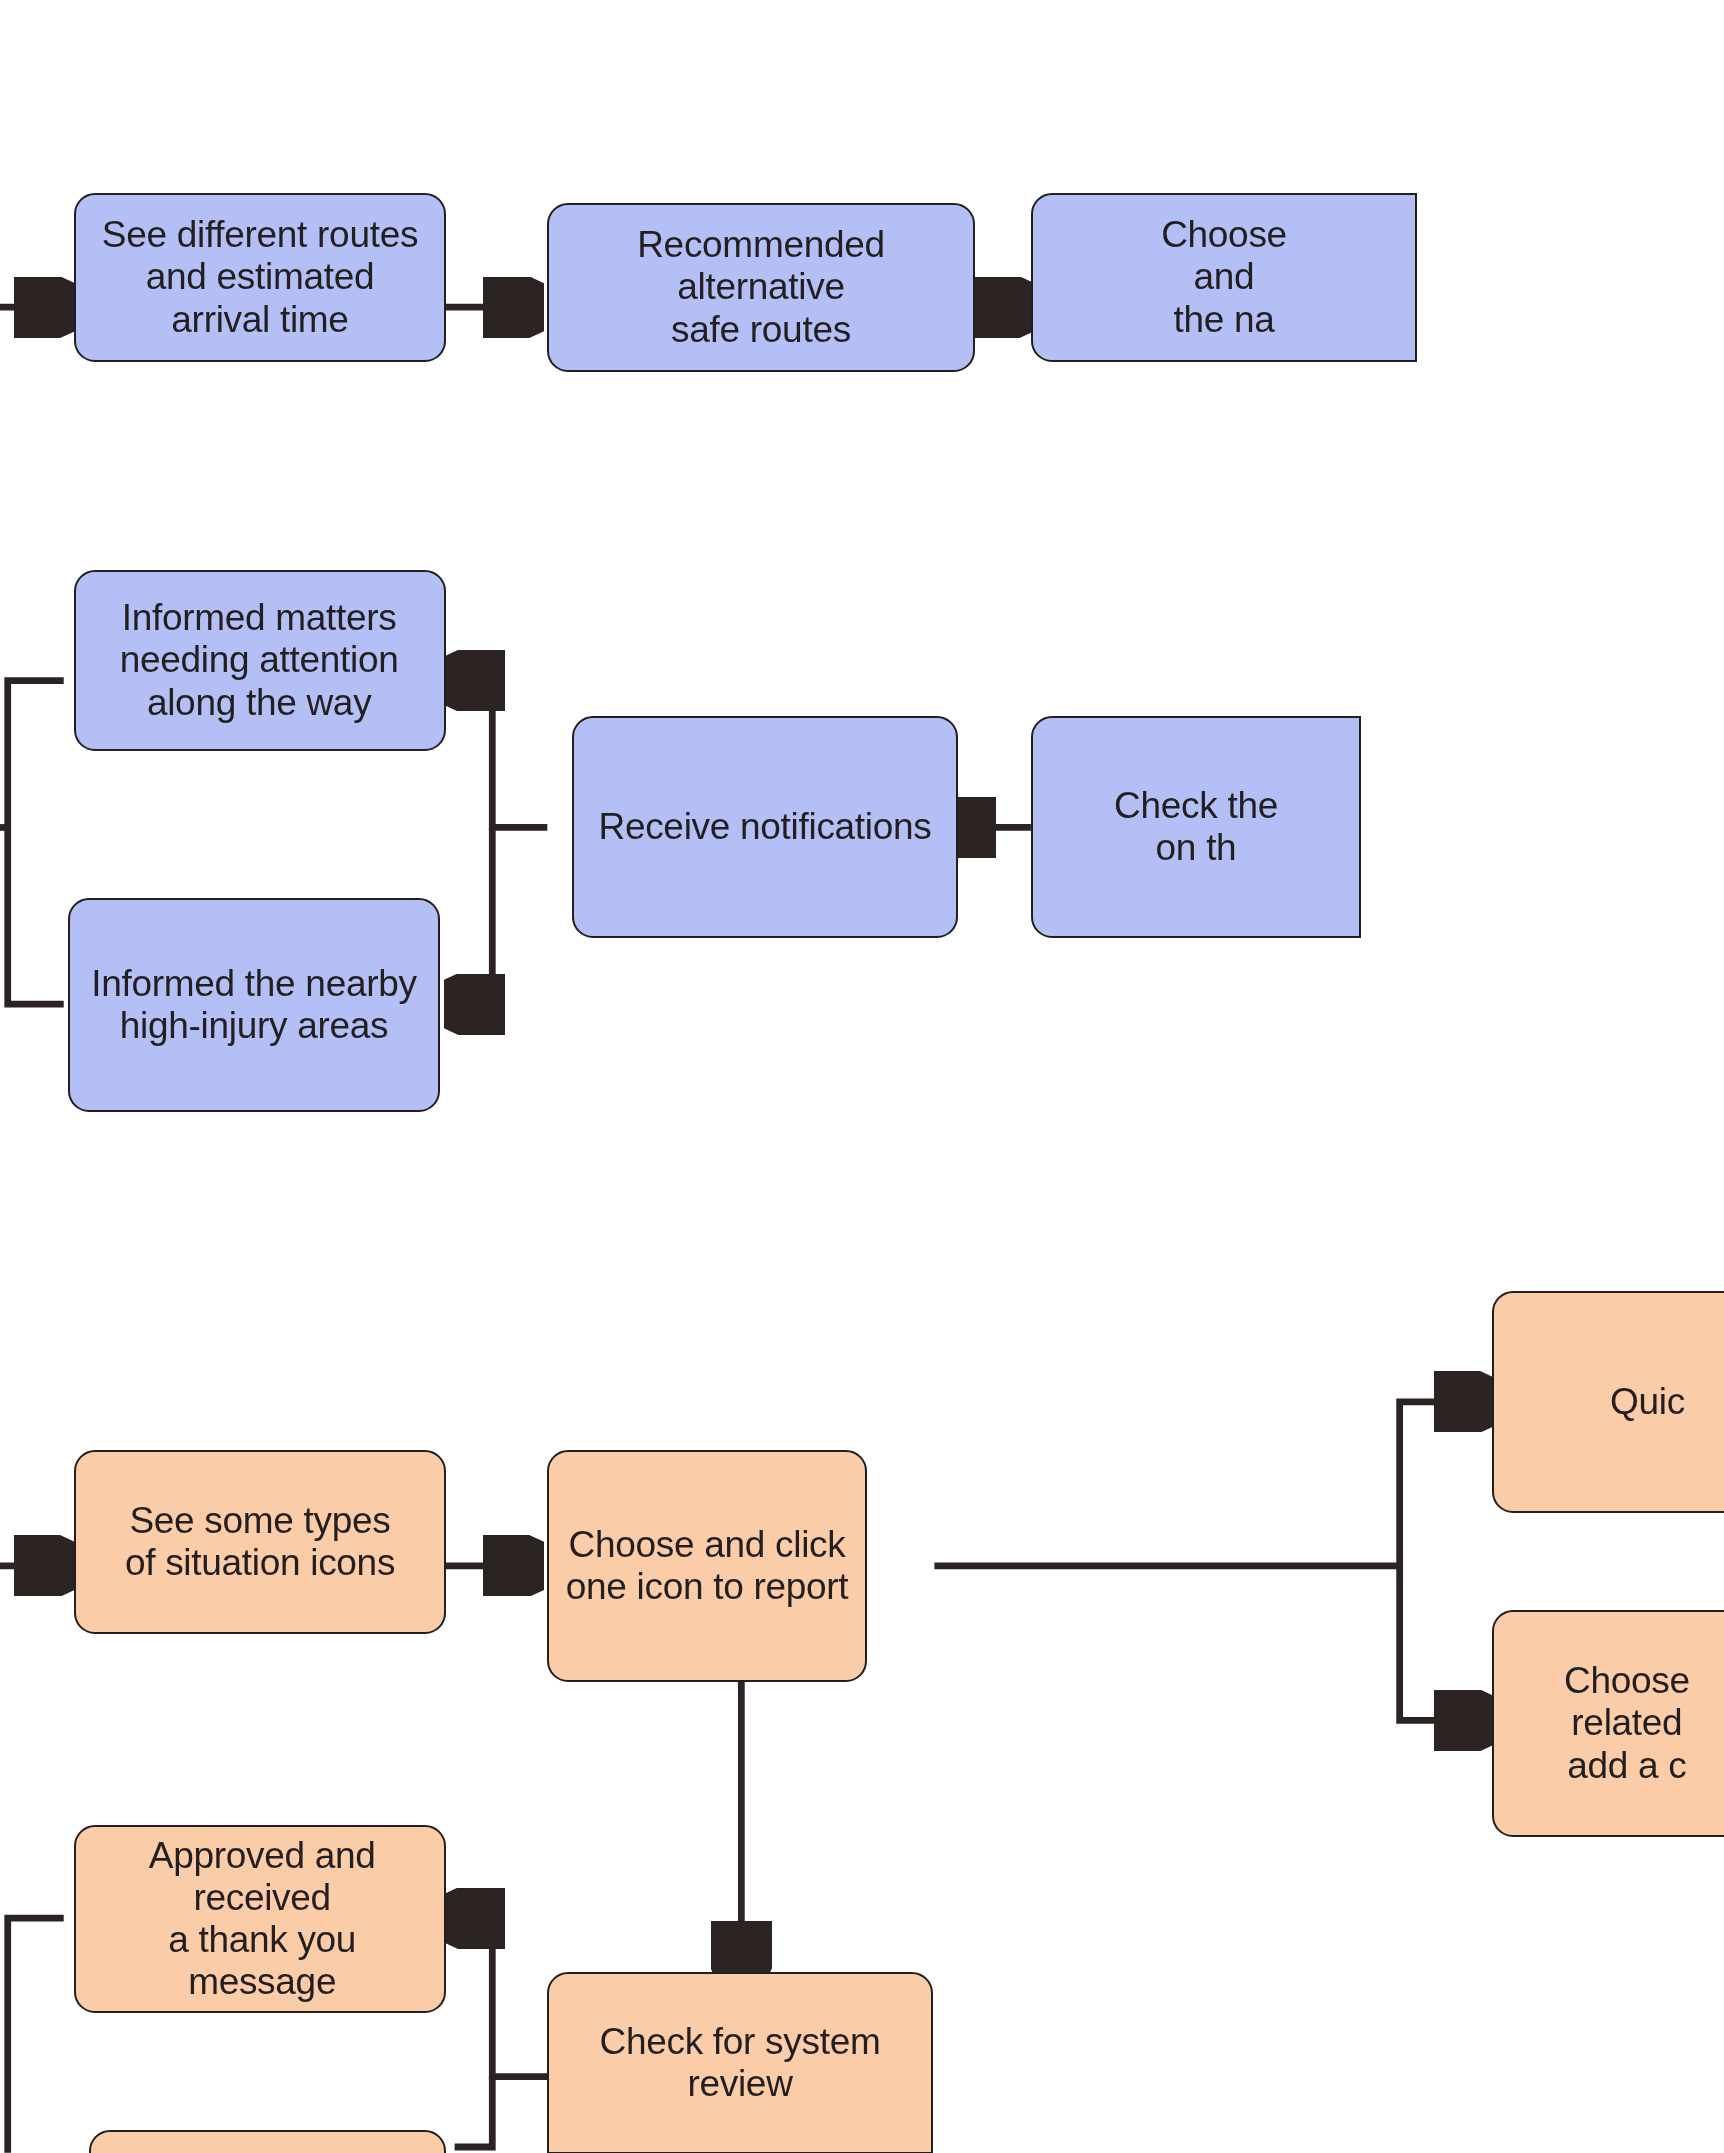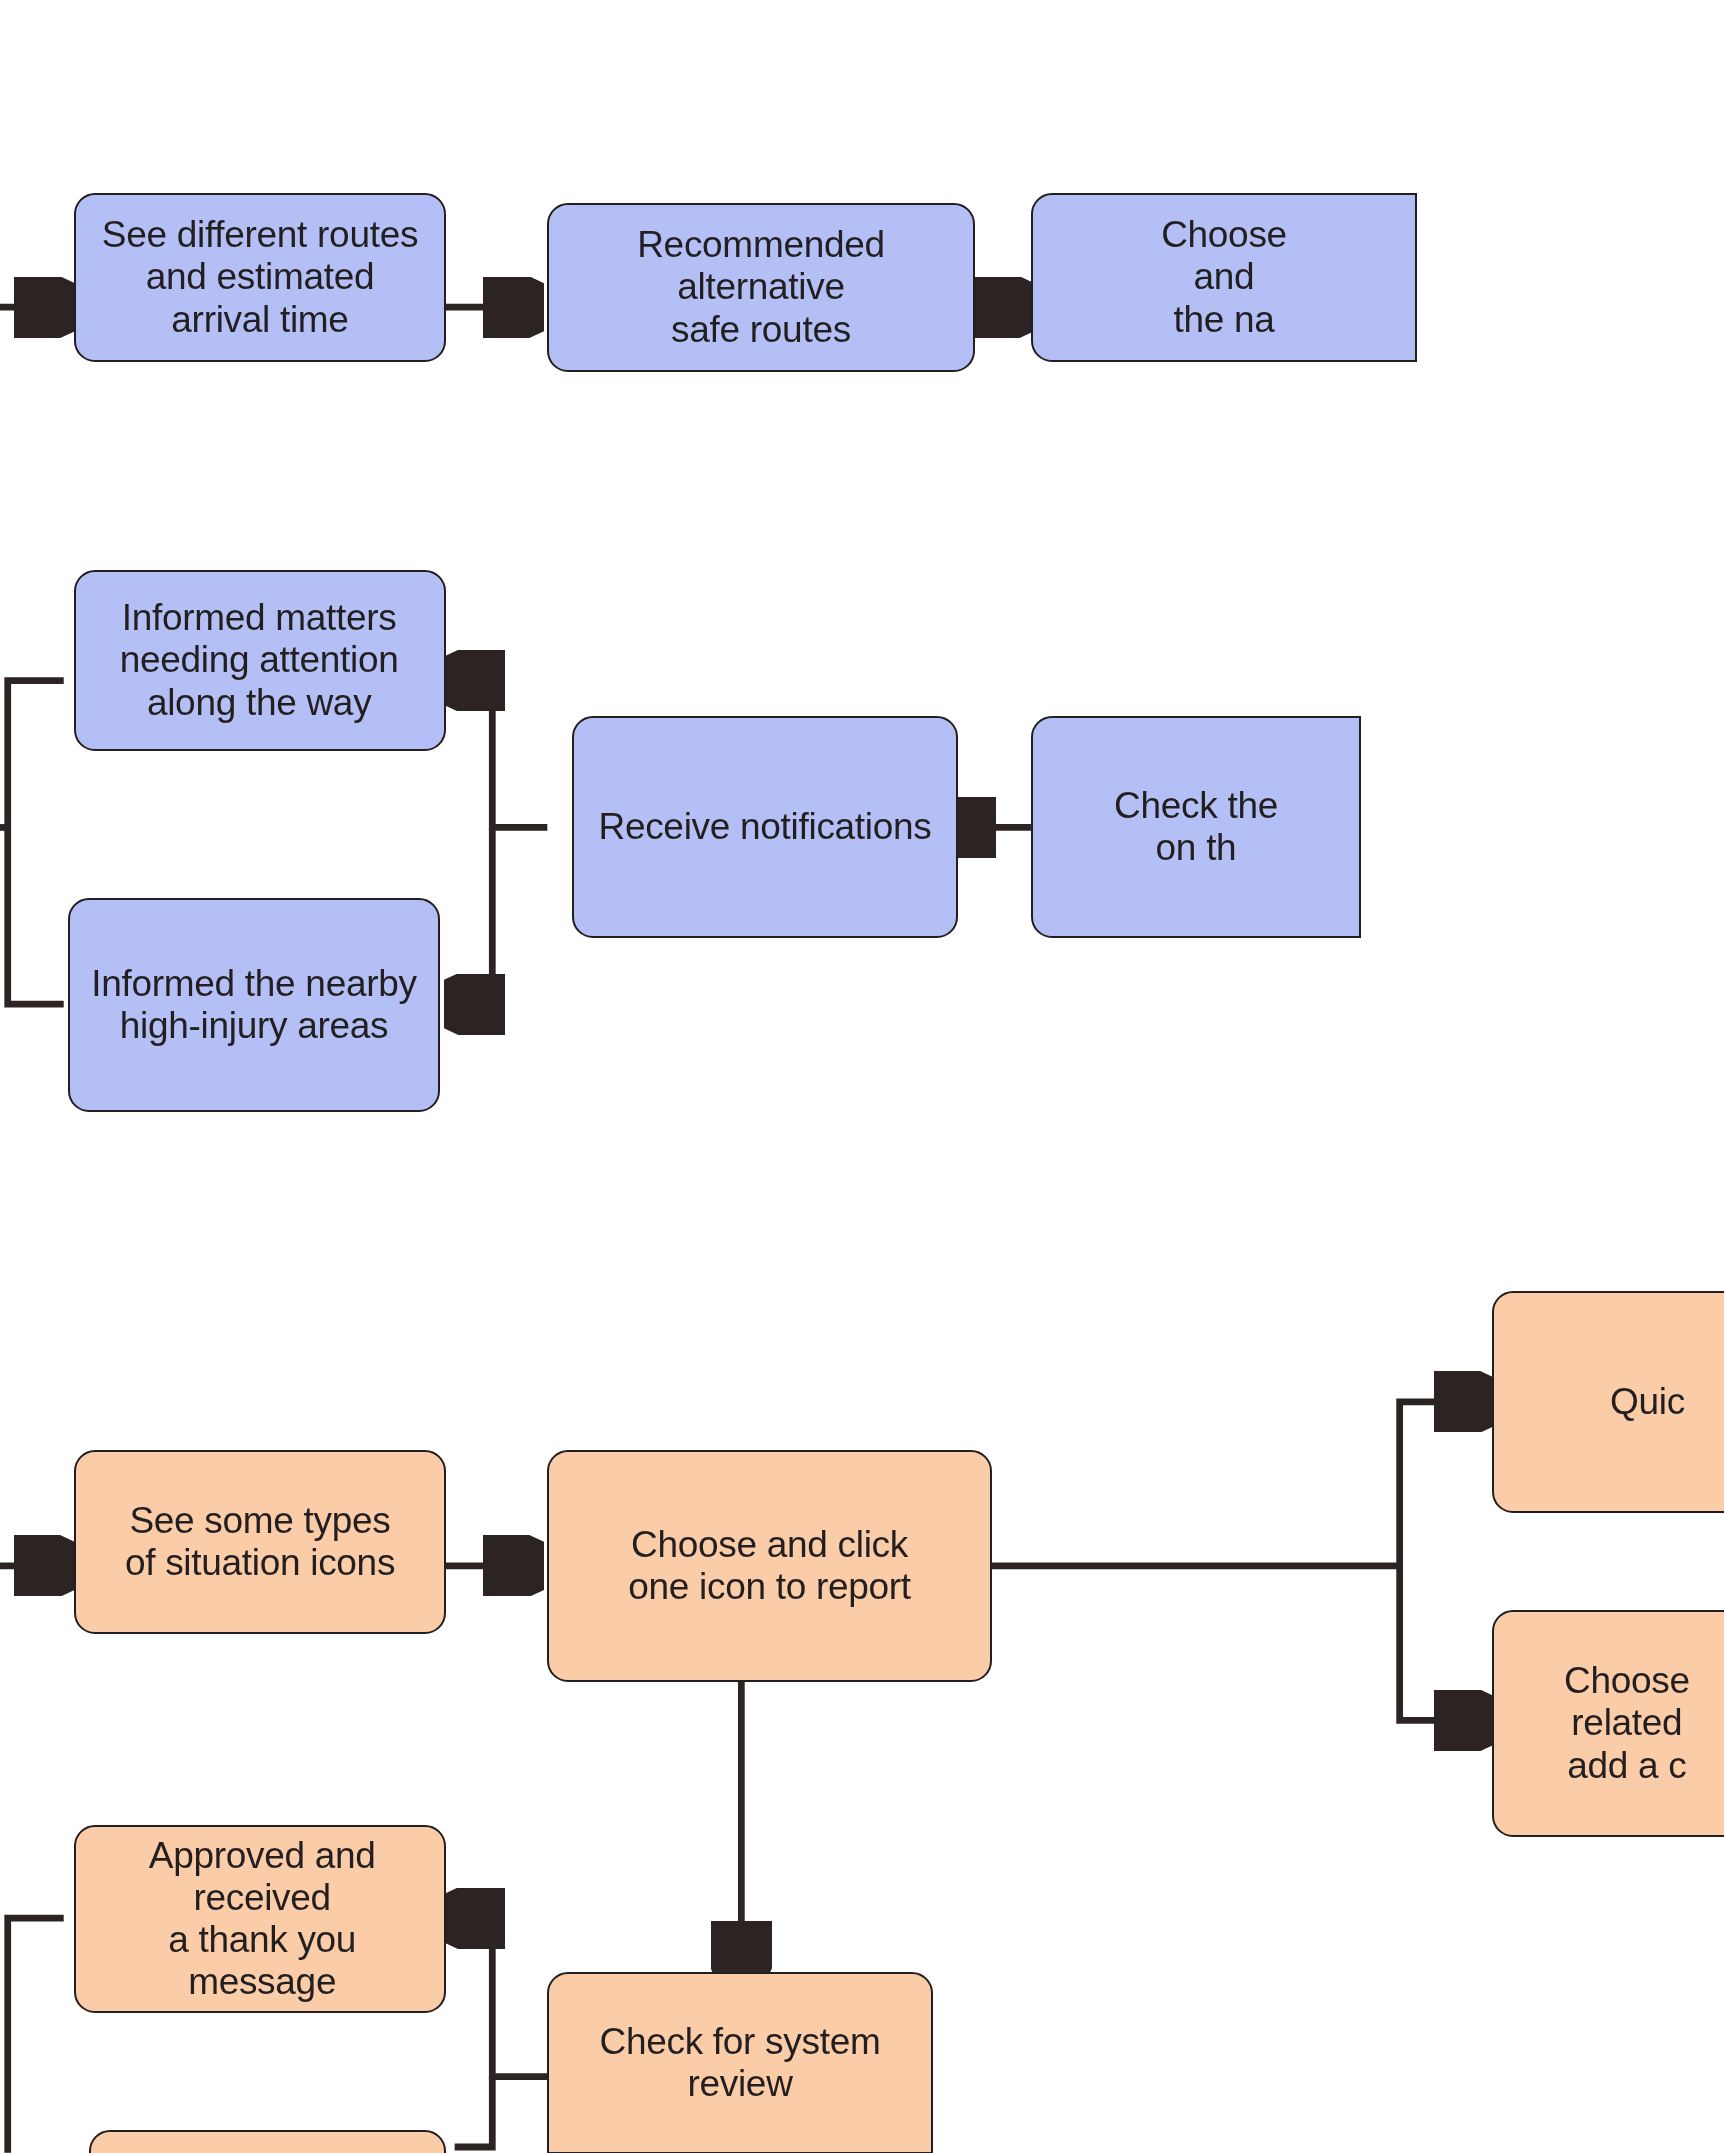--- a/index.html
+++ b/index.html
@@ -110,21 +110,21 @@
 
   <div class="node blue" style="left:1031px; top:716px; width:330px; height:222px; border-radius:21px 0 0 21px;">Check the
 on th</div>
 
   <div class="node blue" style="left:68px; top:898px; width:372px; height:214px;">Informed the nearby
 high-injury areas</div>
 
   <div class="node orange" style="left:74px; top:1450px; width:372px; height:184px;">See some types
 of situation icons</div>
 
-  <div class="node orange" style="left:547px; top:1450px; width:445px; height:232px;">Choose and click
+  <div class="node orange" style="left:547px; top:1450px; width:320px; height:232px;">Choose and click
 one icon to report</div>
 
   <div class="node orange" style="left:1492px; top:1291px; width:290px; height:222px; border-radius:21px 0 0 21px; justify-content:flex-start; padding-left:116px;">Quic</div>
 
   <div class="node orange" style="left:1492px; top:1610px; width:290px; height:227px; border-radius:21px 0 0 21px; justify-content:flex-start; padding-left:70px;">Choose
 related
 add a c</div>
 
   <div class="node orange" style="left:74px; top:1825px; width:372px; height:188px;padding-left:14px;">Approved and received
 a thank you message</div>

